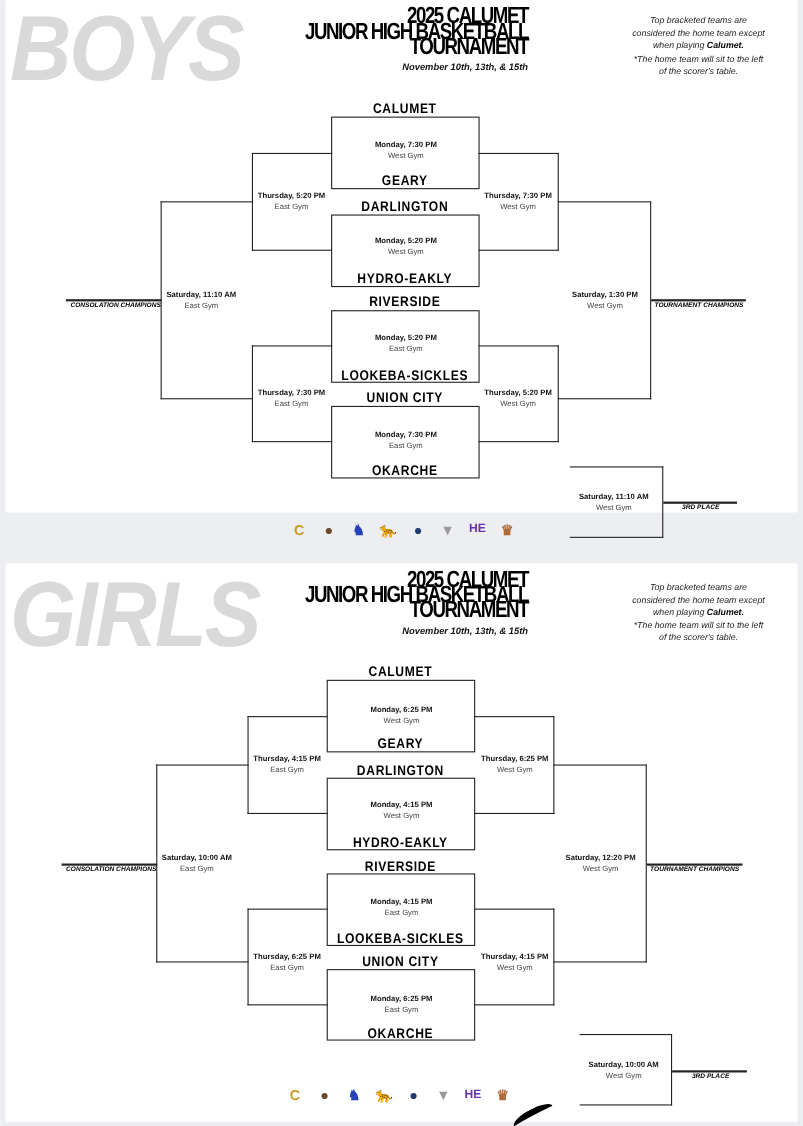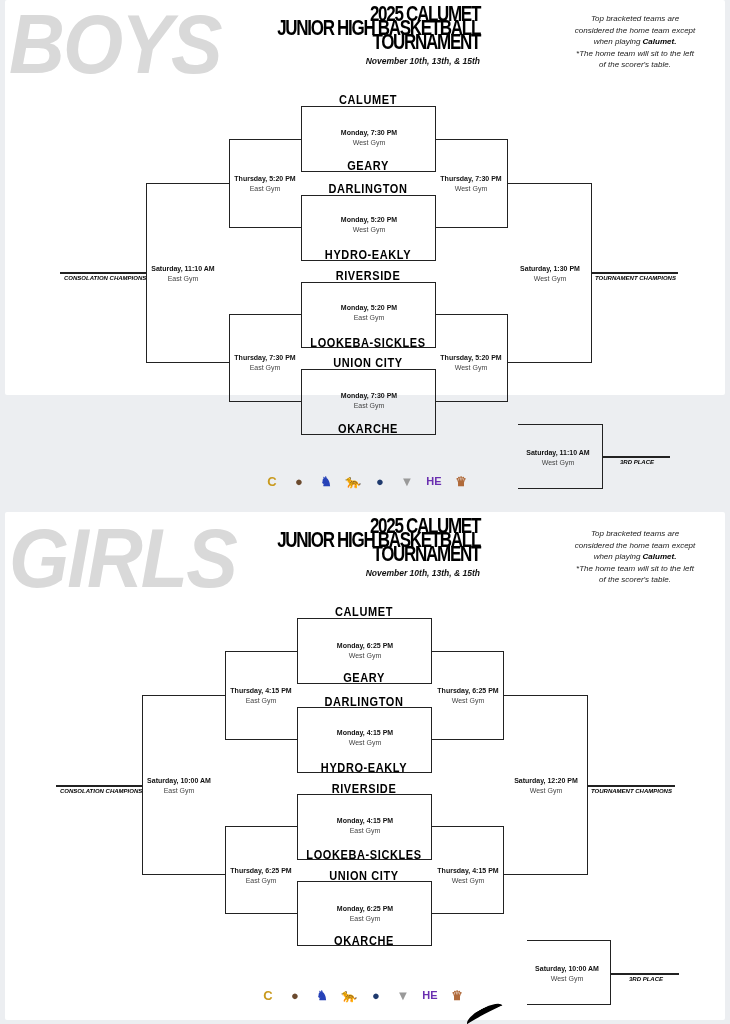--- a/index.html
+++ b/index.html
@@ -1,19 +1,19 @@
 <!DOCTYPE html>
 <html><head>
 <meta charset="utf-8">
 <style>
   * { box-sizing: border-box; margin: 0; padding: 0; }
   html, body { width: 730px; height: 1024px; background: #eceef1; overflow: hidden; }
   body { position: relative; font-family: "Liberation Sans", sans-serif; }
   .page { position: absolute; left: 5px; width: 720px; background: #ffffff; border-radius: 2px; }
-  .page.boys { top: 0; height: 395px; }
+  .page.boys { top: 0; height: 466px; }
   .page.girls { top: 512px; height: 508px; }
   .abs { position: absolute; }
   .big-label {
     font-family: "Liberation Sans", sans-serif; font-weight: 900; font-style: italic;
     color: #d9d9d9; font-size: 84px; letter-spacing: -2px; line-height: 1;
     transform: scaleX(0.92); transform-origin: left top;
   }
   .title-block { text-align: right; width: 220px; }
   .title-line {
     display: block; font-family: "Liberation Sans", sans-serif; font-weight: 900; color: #000;

